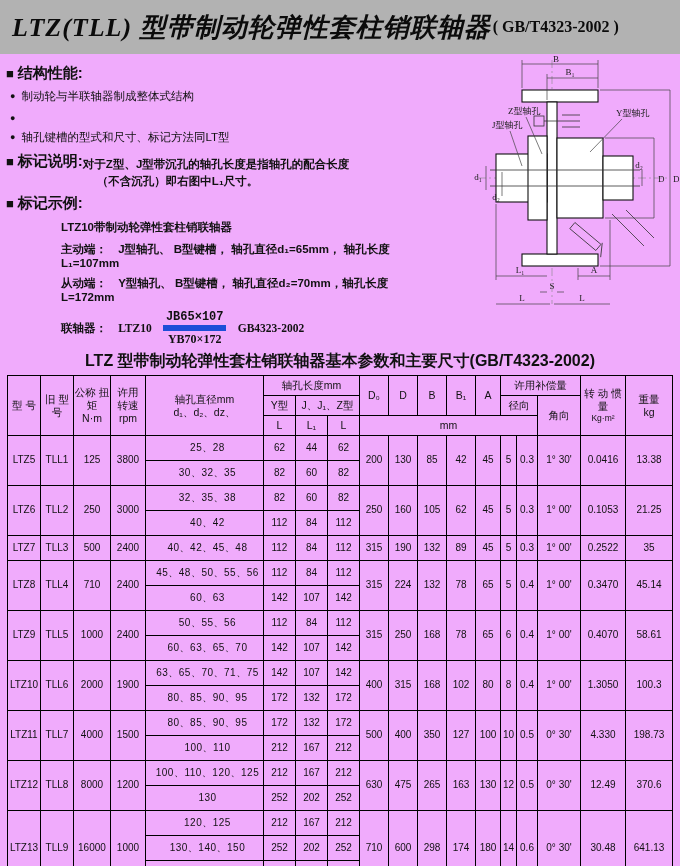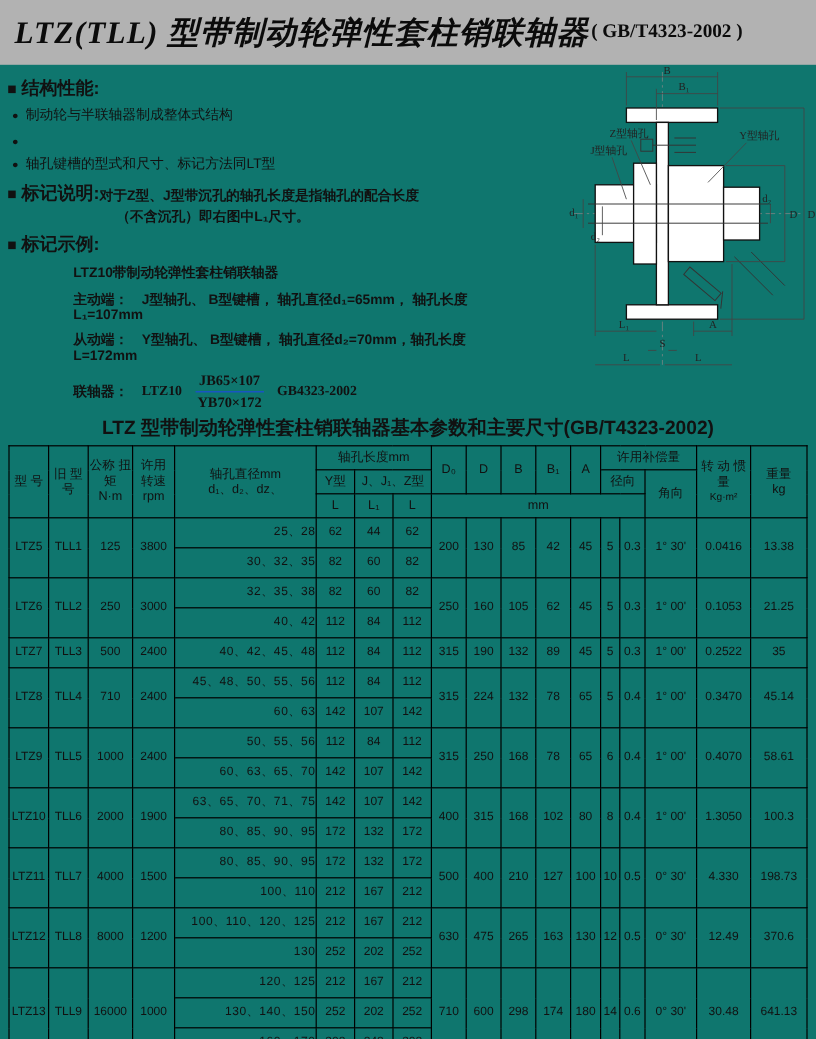--- a/index.html
+++ b/index.html
@@ -1,17 +1,17 @@
 <!DOCTYPE html>
 <html><head>
 <meta charset="utf-8">
 <style>
   html,body{margin:0;padding:0;background:#fff;}
   body{width:680px;height:866px;font-family:"Liberation Sans",sans-serif;color:#111;overflow:hidden;}
-  .page{position:relative;width:680px;height:866px;background:#0f766e;}
+  .page{position:relative;width:680px;height:866px;background:#f0abfc;}
 
   
   .titlebar{height:54px;background:#b2b2b2;display:flex;align-items:center;padding-left:12px;box-sizing:border-box;}
   .title-main{font-family:"Liberation Serif",serif;font-style:italic;font-weight:bold;font-size:26px;letter-spacing:1px;color:#0b0b0b;}
   .title-suffix{font-family:"Liberation Serif",serif;font-weight:bold;font-size:16px;margin-left:2px;color:#0b0b0b;}
 
   
   .content{display:flex;}
   .left-col{width:430px;padding:6px 0 0 6px;box-sizing:border-box;}
   .right-col{width:250px;height:256px;}
@@ -20,32 +20,32 @@
   .sq{font-size:13px;margin-right:4px;line-height:1;}
   .bullet-line{display:flex;align-items:flex-start;font-size:11.5px;margin:6px 0 0 4px;line-height:1.35;}
   .dot{font-size:9px;margin:1px 6px 0 0;line-height:1.4;}
   .note-block{display:flex;align-items:flex-start;margin-top:6px;}
   .note-text{font-size:11.5px;font-weight:bold;line-height:1.5;margin-top:4px;}
   .note-text .l2{margin-left:14px;}
   .example{margin:2px 0 0 14px;font-size:11.5px;font-weight:bold;}
   .example .exline{margin-top:7px;padding-left:41px;}
   .ex-label{margin-right:8px;}
   .frac{display:inline-block;text-align:center;vertical-align:middle;font-family:"Liberation Serif",serif;font-size:12px;margin:0 8px;}
-  .frac .num{border-bottom:1px solid #1d4ed8;padding:0 3px 1px 3px;}
+  .frac .num{border-bottom:6px solid #1d4ed8;padding:0 3px 1px 3px;font-family:Liberation Mono, monospace;}
   .frac .den{padding-top:1px;}
   .serif{font-family:"Liberation Serif",serif;}
 
   
   .table-title{text-align:center;font-weight:bold;font-size:16px;margin:4px 0 3px 0;}
   table{border-collapse:collapse;margin:0 auto;table-layout:fixed;width:666px;}
   th,td{border:1px solid #000;font-size:10px;text-align:center;padding:0;line-height:1.25;vertical-align:middle;color:#111;}
   th{font-weight:normal;font-size:10.5px;}
   thead tr{height:20px;}
   tbody td{height:24px;}
-  td.bore{text-align:right;padding-left:6px;letter-spacing:0.5px;}
+  td.bore{text-align:center;padding-left:6px;letter-spacing:0.5px;}
   .unit-small{font-size:8.5px;}
 
   .footnote{font-size:11.5px;font-weight:bold;margin:7px 0 0 8px;}
 
   
   svg text{font-family:"Liberation Serif",serif;font-size:9px;fill:#222;}
   .dim{stroke:#444;stroke-width:0.7;}
   .thin{stroke:#333;stroke-width:0.8;fill:none;}
   .thick{stroke:#111;stroke-width:1.1;fill:#fff;}
 </style>
@@ -425,21 +425,21 @@
           <td rowspan="2">LTZ11</td>
           <td rowspan="2">TLL7</td>
           <td rowspan="2">4000</td>
           <td rowspan="2">1500</td>
           <td class="bore">80、85、90、95</td>
           <td>172</td>
           <td>132</td>
           <td>172</td>
           <td rowspan="2">500</td>
           <td rowspan="2">400</td>
-          <td rowspan="2">210</td>
+          <td rowspan="2">350</td>
           <td rowspan="2">127</td>
           <td rowspan="2">100</td>
           <td rowspan="2">10</td>
           <td rowspan="2">0.5</td>
           <td rowspan="2">0° 30'</td>
           <td rowspan="2">4.330</td>
           <td rowspan="2">198.73</td>
         </tr>
         <tr>
           <td class="bore">100、110</td>

